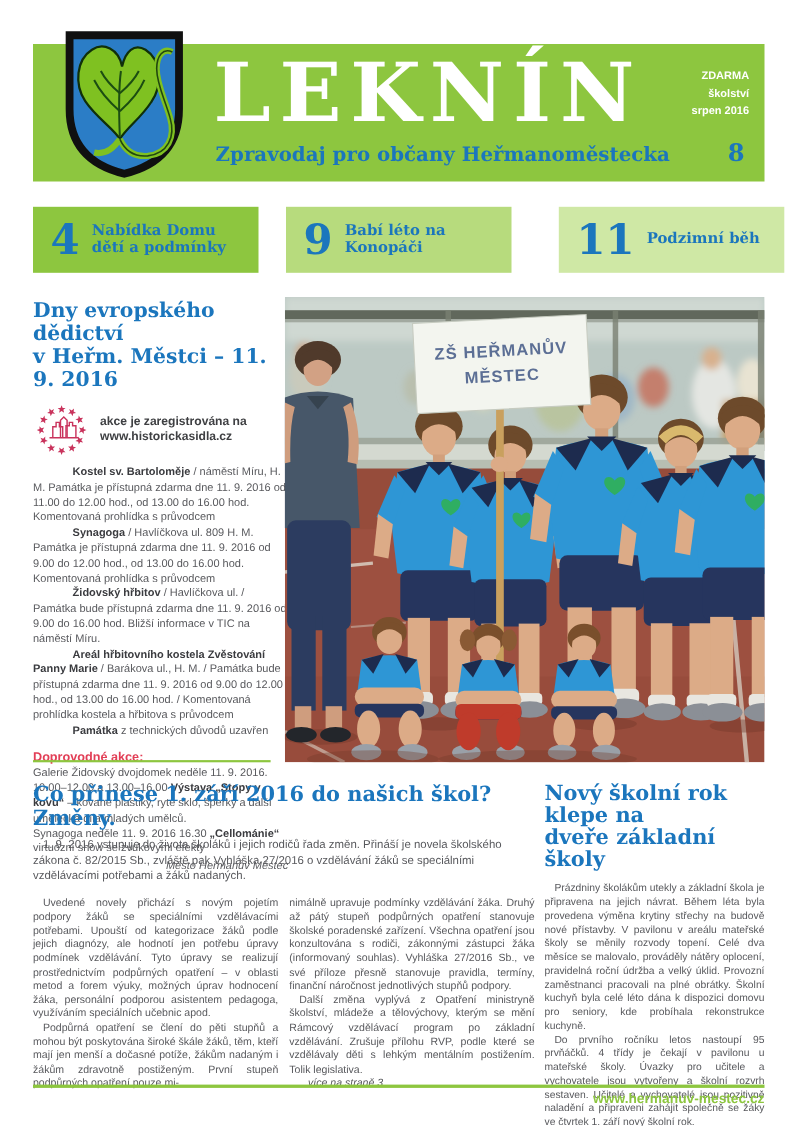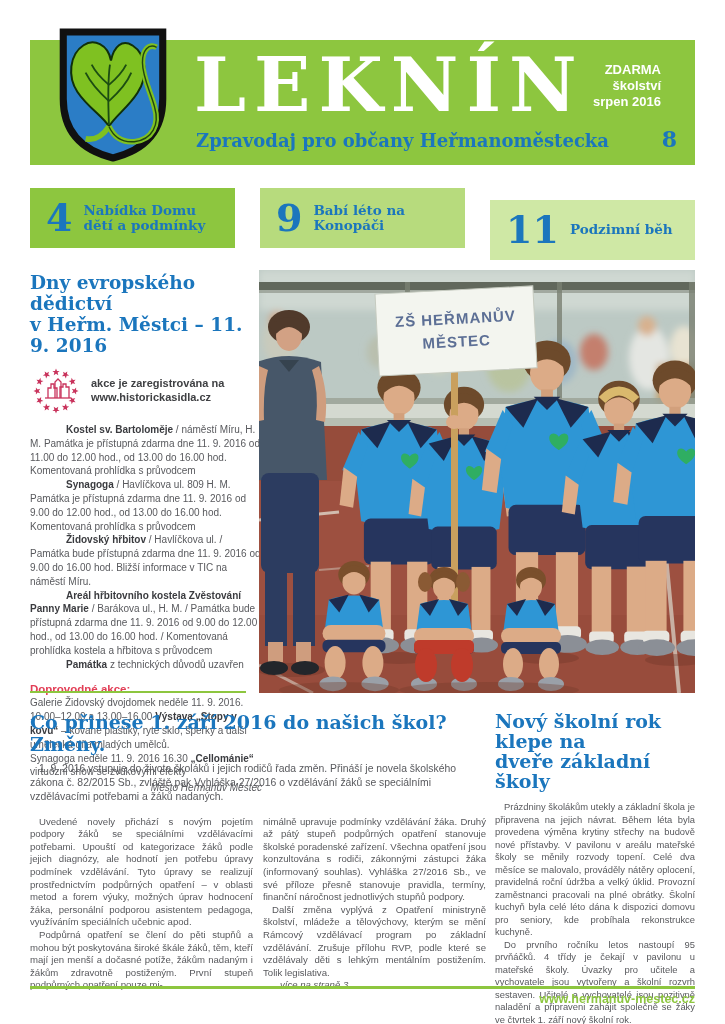--- a/index.html
+++ b/index.html
@@ -6,29 +6,29 @@
   .page{position:relative;width:725px;height:1024px;background:#fff;overflow:hidden;
         font-family:"Liberation Sans",sans-serif;text-decoration:underline;}
   
   .banner{position:absolute;left:30px;top:40px;width:665px;height:125px;background:#8dc63f;}
   .crest{position:absolute;left:57px;top:28px;width:112px;height:134px;}
   .nl-title{position:absolute;left:194px;top:48px;margin:0;
             font-family:"DejaVu Serif",serif;font-weight:bold;font-size:74px;line-height:1;
             letter-spacing:8px;color:#ffffff;}
   .nl-sub{position:absolute;left:196px;top:130px;font-family:"DejaVu Serif",serif;
           font-weight:bold;font-size:18px;color:#1b76bd;}
-  .pubinfo{position:absolute;right:64px;top:62px;text-align:right;color:#ffffff;
-           font-weight:bold;font-size:13px;line-height:16px;}
+  .pubinfo{position:absolute;right:44px;top:62px;text-align:right;color:#ffffff;
+           font-weight:bold;font-size:10px;line-height:16px;}
   .issue-no{position:absolute;right:48px;top:126px;color:#1b76bd;
             font-family:"DejaVu Serif",serif;font-weight:bold;font-size:22px;}
   
   .teaser{position:absolute;top:188px;height:60px;width:205px;display:flex;align-items:center;}
   .t1{left:30px;background:#8dc63f;}
   .t2{left:260px;background:#b7db7d;}
-  .t3{left:490px;background:#cfe8a5;margin-top:12px;}
+  .t3{left:508px;background:#cfe8a5;}
   .tnum{font-family:"DejaVu Serif",serif;font-weight:bold;font-size:38px;color:#1b76bd;
         margin-left:16px;line-height:1;}
   .tlabel{font-family:"DejaVu Serif",serif;font-weight:bold;font-size:13.5px;line-height:15.5px;
           color:#1b76bd;margin-left:11px;margin-right:6px;}
   
   .heritage{position:absolute;left:30px;top:272px;width:232px;}
   .h1blue{font-family:"DejaVu Serif",serif;font-weight:bold;font-size:18.5px;line-height:21px;
           color:#1b76bd;margin:0;}
   .reg{display:flex;gap:9px;margin:11px 0 9px;align-items:center;}
   .reg svg{width:52px;height:47px;flex:none;}

